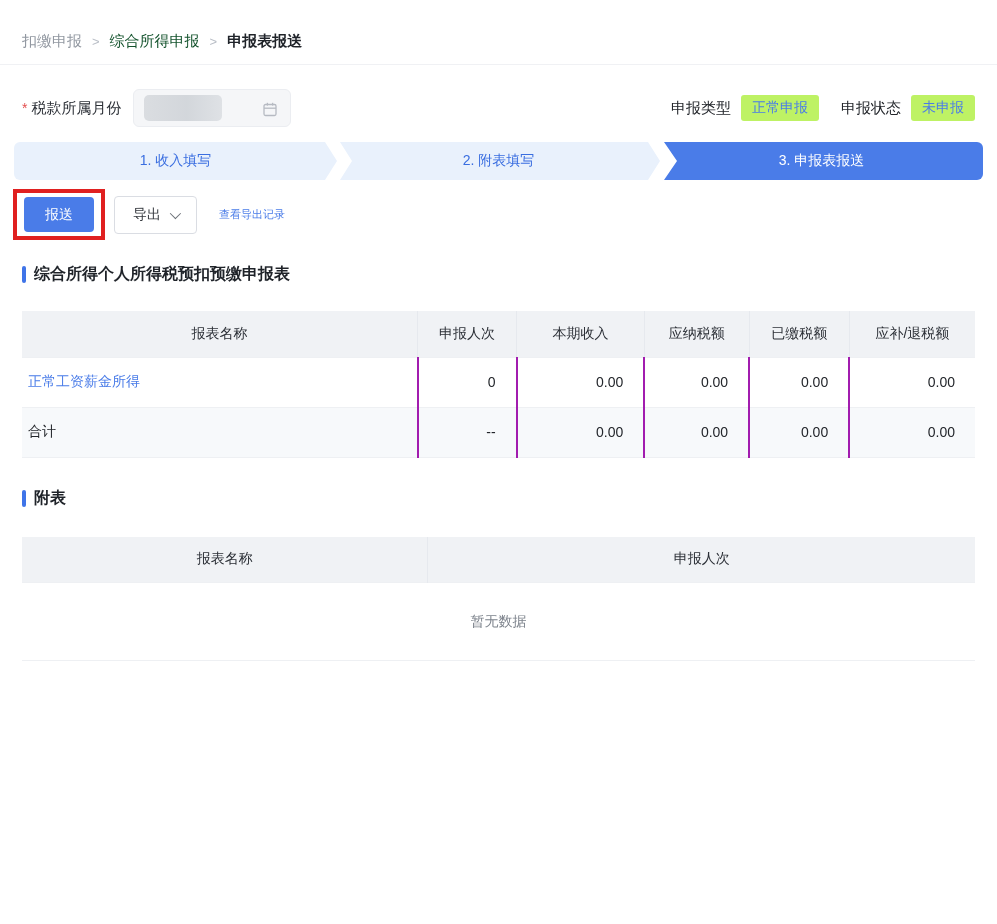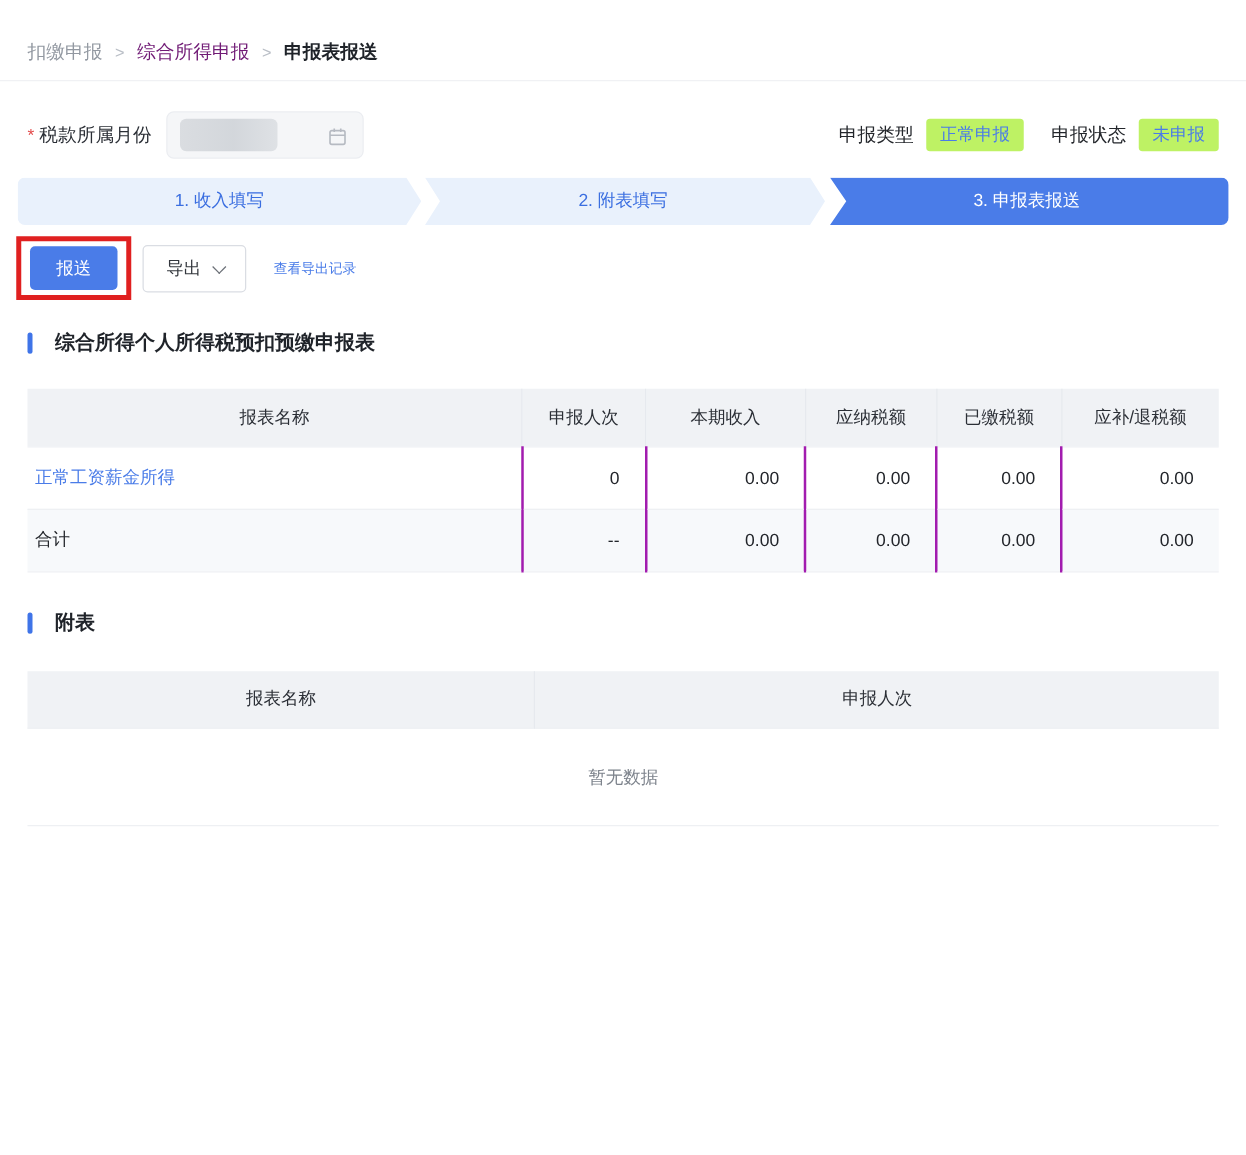--- a/index.html
+++ b/index.html
@@ -12,21 +12,21 @@
   }
 
   
   .breadcrumb {
     display: flex; align-items: center; gap: 10px;
     padding: 32px 22px 13px 22px;
     border-bottom: 1px solid #f0f1f4;
     font-size: 15px;
   }
   .crumb-muted { color: #9298a1; }
-  .crumb-link  { color: #701a75; cursor: pointer; }
+  .crumb-link  { color: #14532d; cursor: pointer; }
   .crumb-current { color: #1f2329; font-weight: bold; }
   .crumb-sep { color: #b9bec6; font-size: 13px; }
 
   
   .form-row {
     display: flex; align-items: center; justify-content: space-between;
     margin: 24px 22px 0 22px;
   }
   .form-left { display: flex; align-items: center; }
   .required-mark { color: #e34d4d; margin-right: 4px; font-size: 14px; }
@@ -133,21 +133,21 @@
   .export-records-link {
     margin-left: 22px;
     color: #4a7ce8;
     font-size: 11px;
     cursor: pointer;
     text-decoration: none;
   }
 
   
   .section-title {
-    display: flex; align-items: center; gap: 18px;
+    display: flex; align-items: center; gap: 8px;
     margin: 24px 22px 0 22px;
   }
   .section-bar {
     width: 4px; height: 17px;
     background: #3f74e8;
     border-radius: 2px;
   }
   .section-text { font-size: 16px; font-weight: bold; color: #1f2329; }
 
   

